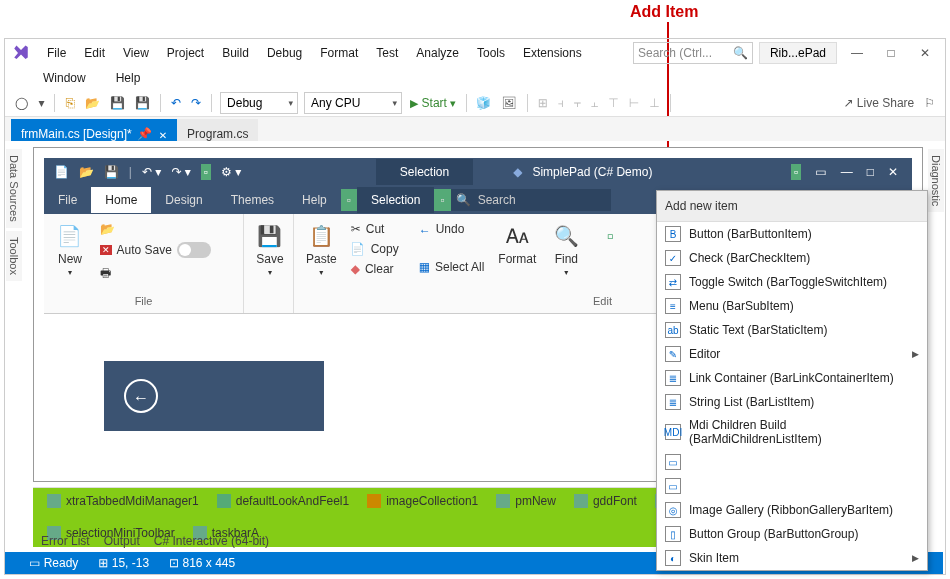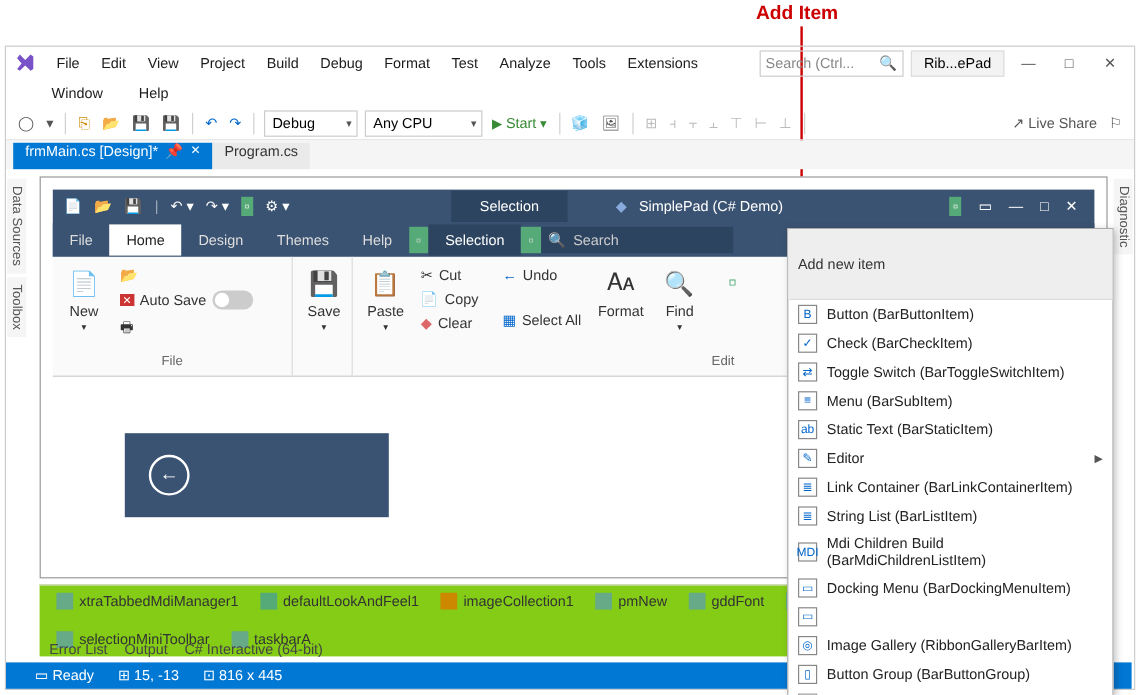--- a/index.html
+++ b/index.html
@@ -19,21 +19,21 @@
 .winbtn{width:28px;height:20px;display:flex;align-items:center;justify-content:center;color:#555}
 .menubar2{height:22px;display:flex;align-items:center;padding:0 10px;gap:14px}
 .toolbar{height:28px;border-bottom:1px solid #e0e0e0;display:flex;align-items:center;padding:0 8px;gap:6px}
 .tb-btn{color:#555;padding:0 2px}
 .tb-sep{width:1px;height:18px;background:#d0d0d0;margin:0 2px}
 .dropdown{height:22px;border:1px solid #ccc;padding:0 16px 0 6px;display:flex;align-items:center;position:relative;background:#fff}
 .dropdown::after{content:"▾";position:absolute;right:4px;color:#555;font-size:9px}
 .play{color:#388a34;font-size:11px}
 .dim{color:#bbb}
 .tabstrip{height:24px;background:#f5f5f5;display:flex;align-items:flex-end;padding-left:6px}
-.doctab{height:22px;padding:0 10px;display:flex;align-items:flex-start;gap:6px;background:#eaeaea;color:#333}
+.doctab{height:22px;padding:0 10px;display:flex;align-items:flex-end;gap:6px;background:#eaeaea;color:#333}
 .doctab.active{background:#0078d4;color:#fff}
 .doctab .x{font-size:10px}
 .sidetab{position:absolute;writing-mode:vertical-rl;font-size:11px;color:#555;background:#f5f5f5;padding:6px 2px}
 .design-area{position:absolute;top:108px;left:28px;right:22px;height:335px;border:1px solid #999;background:#fff}
 .des-surface{position:absolute;top:10px;left:10px;right:10px;bottom:10px}
 .app-chrome{background:#3b5372;color:#fff}
 .app-titlebar{height:28px;display:flex;align-items:center}
 .app-qat{display:flex;align-items:center;gap:10px;padding:0 10px}
 .app-title-center{flex:1;display:flex;align-items:center;justify-content:center;gap:40px}
 .app-sel{background:#2d4460;padding:6px 24px}
@@ -56,21 +56,21 @@
 .mdi-area{position:absolute;top:184px;left:0;right:0;bottom:0;background:#fff}
 .mdi-back{position:absolute;bottom:40px;left:60px;width:220px;height:70px;background:#3b5372;display:flex;align-items:center;padding-left:20px}
 .mdi-back .circ{width:34px;height:34px;border:2px solid #fff;border-radius:50%;display:flex;align-items:center;justify-content:center;color:#fff;font-size:16px}
 .tray{position:absolute;left:28px;right:22px;top:448px;height:60px;background:#84cc16;display:flex;flex-wrap:wrap;align-content:flex-start;gap:18px;padding:6px 14px;border-top:1px solid #ddd}
 .tray-item{display:flex;align-items:center;gap:5px;color:#333;font-size:11px}
 .tray-item .ti{width:14px;height:14px;background:#6a8;display:inline-block}
 .bottom-tabs{position:absolute;left:28px;bottom:20px;height:20px;display:flex;gap:14px;padding:0 8px;font-size:11px;color:#444}
 .statusbar{position:absolute;left:0;right:2px;bottom:0;height:22px;background:#0078d4;color:#fff;display:flex;align-items:center;padding:0 24px;gap:20px;font-size:11px}
 .statusbar .sr{margin-left:auto;display:flex;gap:14px;align-items:center}
 .popup{position:absolute;top:190px;left:656px;width:272px;background:#fff;border:1px solid #aaa;box-shadow:2px 2px 6px rgba(0,0,0,0.25)}
-.popup-hdr{background:#eee;padding:22px 8px;font-weight:400;color:#333;border-bottom:1px solid #ddd}
+.popup-hdr{background:#eee;padding:8px 8px;font-weight:400;color:#333;border-bottom:1px solid #ddd}
 .popup-item{display:flex;align-items:center;gap:8px;padding:4px 8px;color:#222}
 .popup-item .pi{width:16px;height:16px;display:flex;align-items:center;justify-content:center;font-size:10px;border:1px solid #888;color:#06c}
 .popup-item .arrow{margin-left:auto;color:#555;font-size:9px}
 </style>
 </head>
 <body>
 
 <div class="ann-label">Add Item</div>
 <div class="ann-line-v"></div>
 <div class="ann-box"></div>
@@ -387,21 +387,20 @@
       <div class="popup-item">
         <span class="pi">≣</span>
         <span>String List (BarListItem)</span>
       </div>
       <div class="popup-item">
         <span class="pi">MDI</span>
         <span>Mdi Children Build (BarMdiChildrenListItem)</span>
       </div>
       <div class="popup-item">
         <span class="pi">▭</span>
-        <span>Docking Menu (BarDockingMenuItem)</span>
       </div>
       <div class="popup-item">
         <span class="pi">▭</span>
       </div>
       <div class="popup-item">
         <span class="pi">◎</span>
         <span>Image Gallery (RibbonGalleryBarItem)</span>
       </div>
       <div class="popup-item">
         <span class="pi">▯</span>

